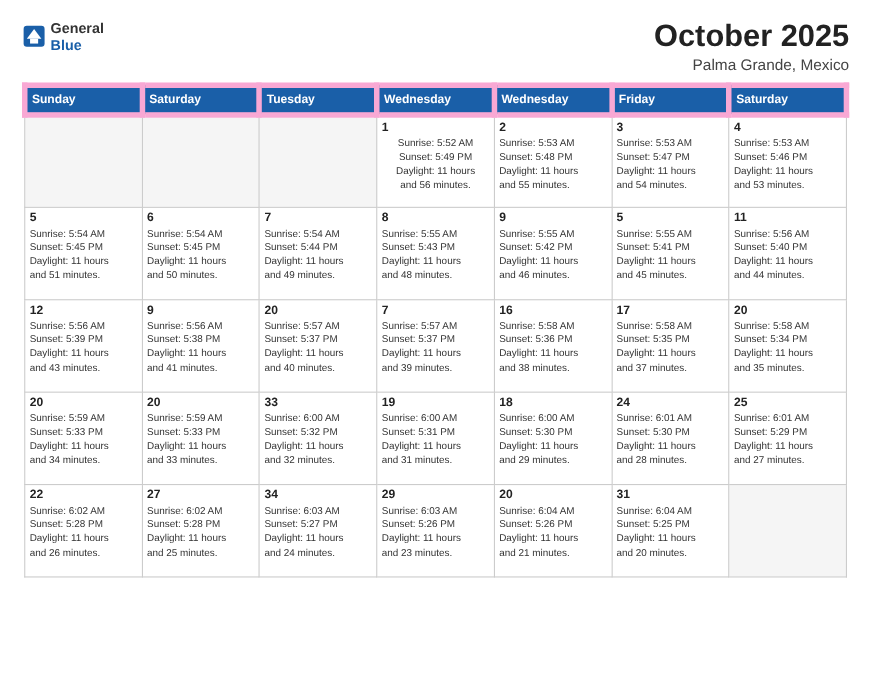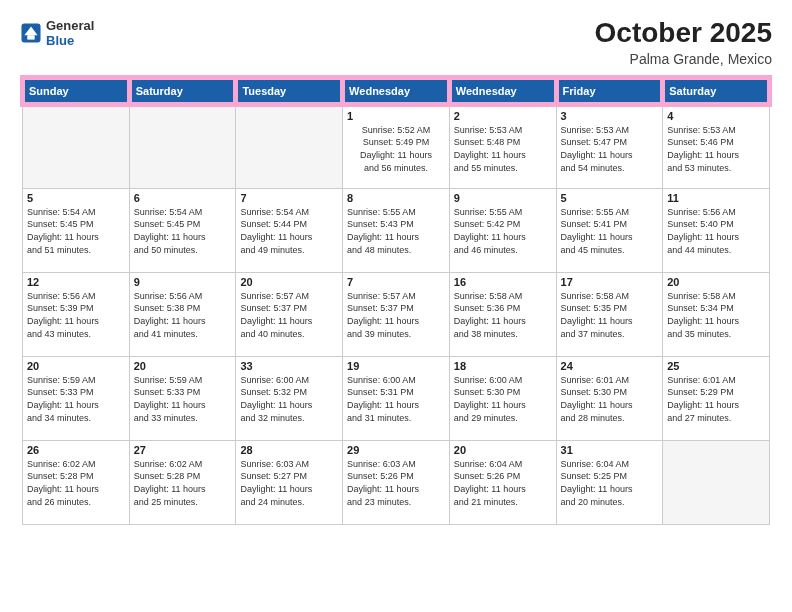--- a/index.html
+++ b/index.html
@@ -309,35 +309,35 @@
           <td>
             <span class="day-num">25</span>
             <div class="day-info" style="white-space: pre-line;">Sunrise: 6:01 AM
 Sunset: 5:29 PM
 Daylight: 11 hours
 and 27 minutes.</div>
           </td>
         </tr>
         <tr>
           <td>
-            <span class="day-num">26</span>
+            <span class="day-num">22</span>
             <div class="day-info" style="white-space: pre-line;">Sunrise: 6:02 AM
 Sunset: 5:28 PM
 Daylight: 11 hours
 and 26 minutes.</div>
           </td>
           <td>
             <span class="day-num">27</span>
             <div class="day-info" style="white-space: pre-line;">Sunrise: 6:02 AM
 Sunset: 5:28 PM
 Daylight: 11 hours
 and 25 minutes.</div>
           </td>
           <td>
-            <span class="day-num">28</span>
+            <span class="day-num">34</span>
             <div class="day-info" style="white-space: pre-line;">Sunrise: 6:03 AM
 Sunset: 5:27 PM
 Daylight: 11 hours
 and 24 minutes.</div>
           </td>
           <td>
             <span class="day-num">29</span>
             <div class="day-info" style="white-space: pre-line;">Sunrise: 6:03 AM
 Sunset: 5:26 PM
 Daylight: 11 hours

